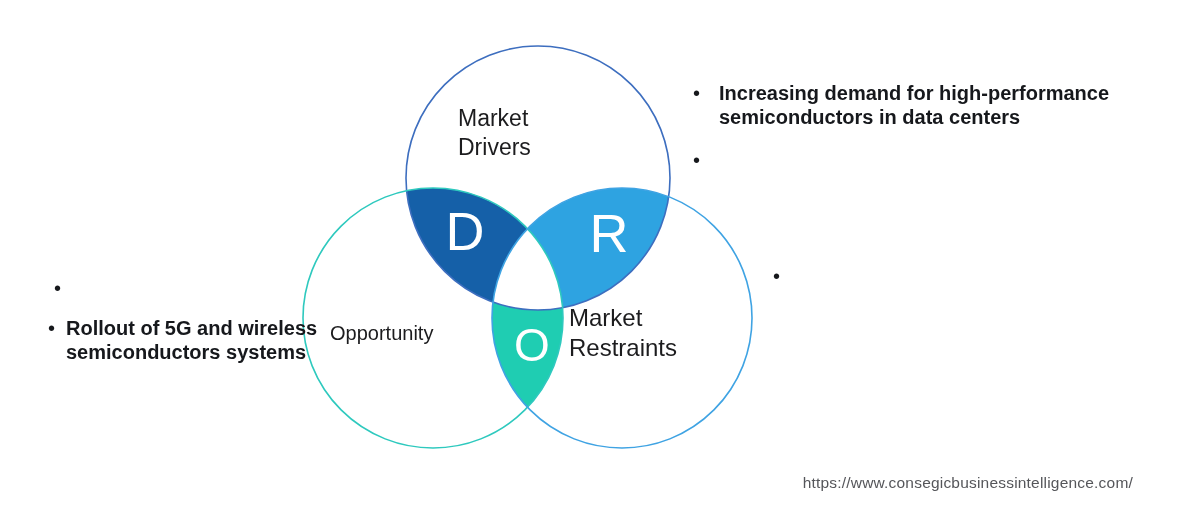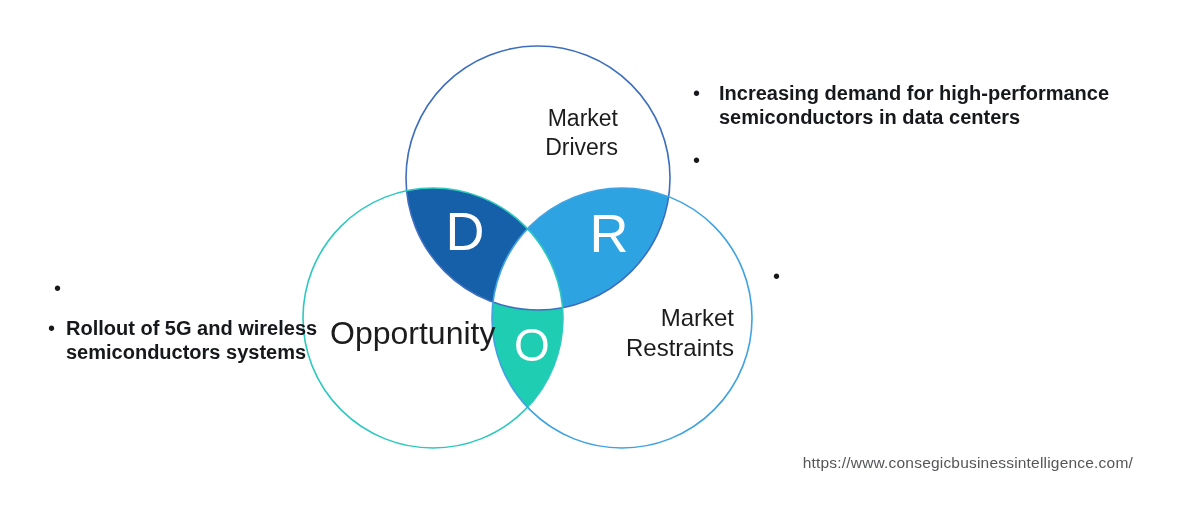--- a/index.html
+++ b/index.html
@@ -4,25 +4,25 @@
 <style>
   html, body { margin:0; padding:0; background:#ffffff; }
   .stage {
     position:relative; width:1177px; height:508px; background:#ffffff;
     font-family:"Liberation Sans", sans-serif; overflow:hidden;
   }
   .venn-svg { position:absolute; left:0; top:0; width:1177px; height:508px; }
   .outline { fill:none; stroke-width:1.6px; }
 
   .circle-label {
-    position:absolute; color:#1c1c1e; text-align:right;
+    position:absolute; color:#1c1c1e; text-align:left;
     white-space:pre-line; font-size:23px; line-height:29px;
   }
   #label-drivers     { left:458px; top:104px; width:160px; }
-  #label-opportunity { left:330px; top:318px; width:150px; font-size:32px; line-height:30px; }
+  #label-opportunity { left:330px; top:318px; width:150px; font-size:20px; line-height:30px; }
   #label-restraints  { left:569px; top:303px; width:165px; font-size:24px; line-height:30px; }
 
   .lens-letter {
     position:absolute; color:#ffffff; text-align:center; font-weight:400;
   }
   #letter-d { left:430px; top:202px; width:70px; font-size:54px; line-height:58px; }
   #letter-r { left:574px; top:204px; width:70px; font-size:54px; line-height:58px; }
   #letter-o { left:497px; top:320px; width:70px; font-size:46px; line-height:50px; }
 
   .note-group { position:absolute; color:#16181c; font-size:20px; line-height:24px; }
@@ -36,21 +36,21 @@
 
   #notes-restraints { left:773px; top:264px; width:340px; }
   #notes-restraints .marker { width:19px; }
 
   #notes-opportunity { left:48px; top:276px; width:290px; }
   #notes-opportunity .marker { width:18px; }
   #notes-opportunity .marker-tight { width:10px; padding-left:6px; box-sizing:content-box; }
   #notes-opportunity .note-item + .note-item { margin-top:16px; }
 
   #source-url {
-    position:absolute; top:453px; right:44px;
+    position:absolute; top:473px; right:44px;
     font-size:15.5px; line-height:19px; color:#55565a; letter-spacing:0.2px;
     text-decoration:none; cursor:pointer;
   }
 </style>
 </head>
 <body>
 
 <div class="stage">
 
   <svg class="venn-svg" viewBox="0 0 1177 508" xmlns="http://www.w3.org/2000/svg" aria-hidden="true">

